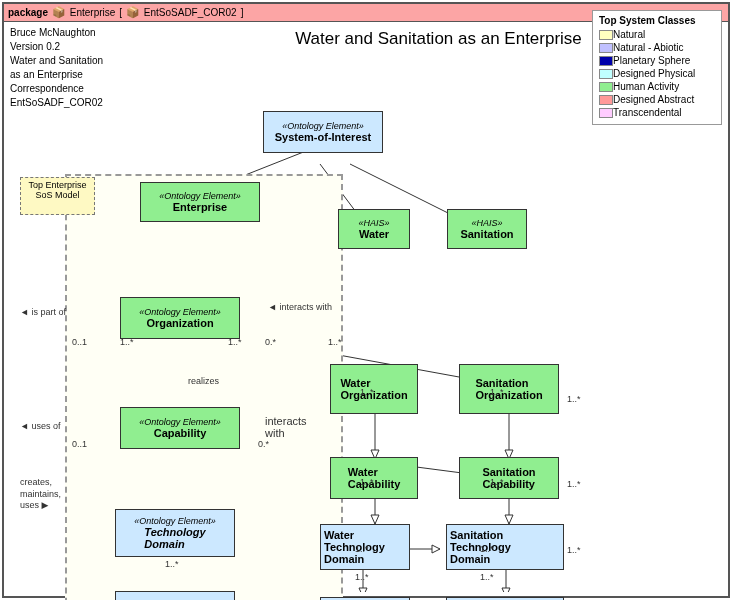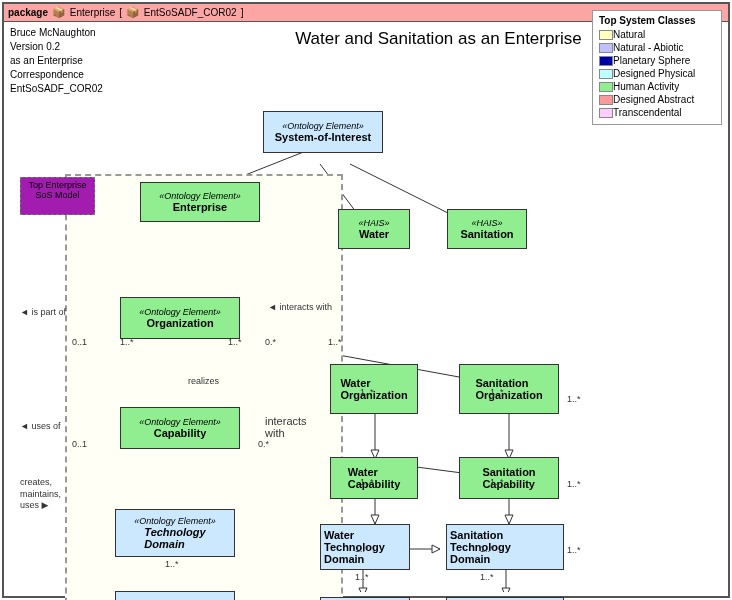--- a/index.html
+++ b/index.html
@@ -121,21 +121,21 @@
       position: absolute;
       font-size: 9px;
       color: #333;
     }
     .top-enterprise-box {
       position: absolute;
       border: 1px dashed #777;
       font-size: 10px;
       padding: 2px 4px;
       text-align: center;
-      background: #a21caf;
+      background: #fef9c3;
     }
   </style>
 </head>
 <body>
 
 <div class="outer-border">
 
   <div class="package-header">
     <span class="package-label">package</span>
     <span style="font-size:11px;">📦</span>
@@ -144,20 +144,21 @@
     <span style="font-size:11px;">📦</span>
     <span class="package-name">EntSoSADF_COR02</span>
     <span> ]</span>
   </div>
 
   <div class="main-area">
 
     <div class="left-panel">
       <div>Bruce McNaughton</div>
       <div>Version 0.2</div>
+      <div>Water and Sanitation</div>
       <div>as an Enterprise</div>
       <div>Correspondence</div>
       <div>EntSoSADF_COR02</div>
     </div>
 
     <div class="title-area">
       <div class="main-title">
         <span>Water and Sanitation as an Enterprise</span><br>
       </div>
     </div>

